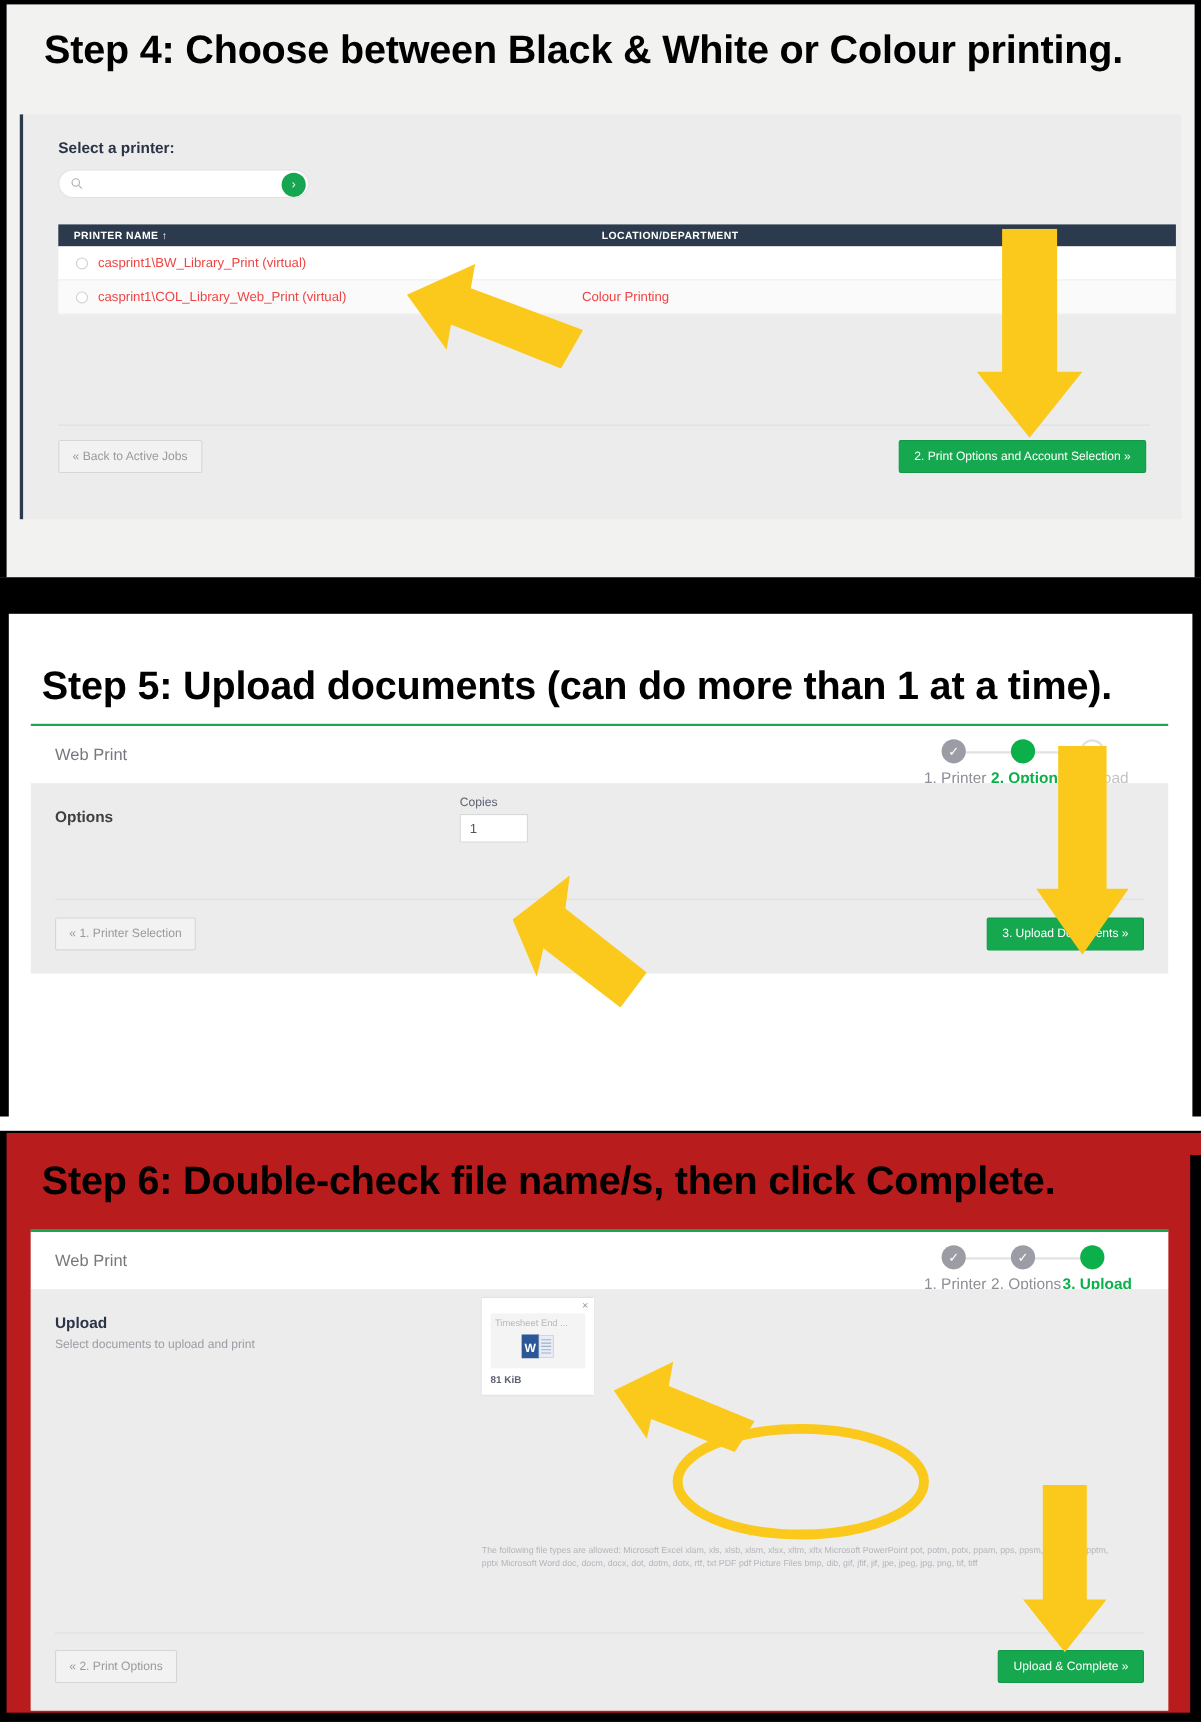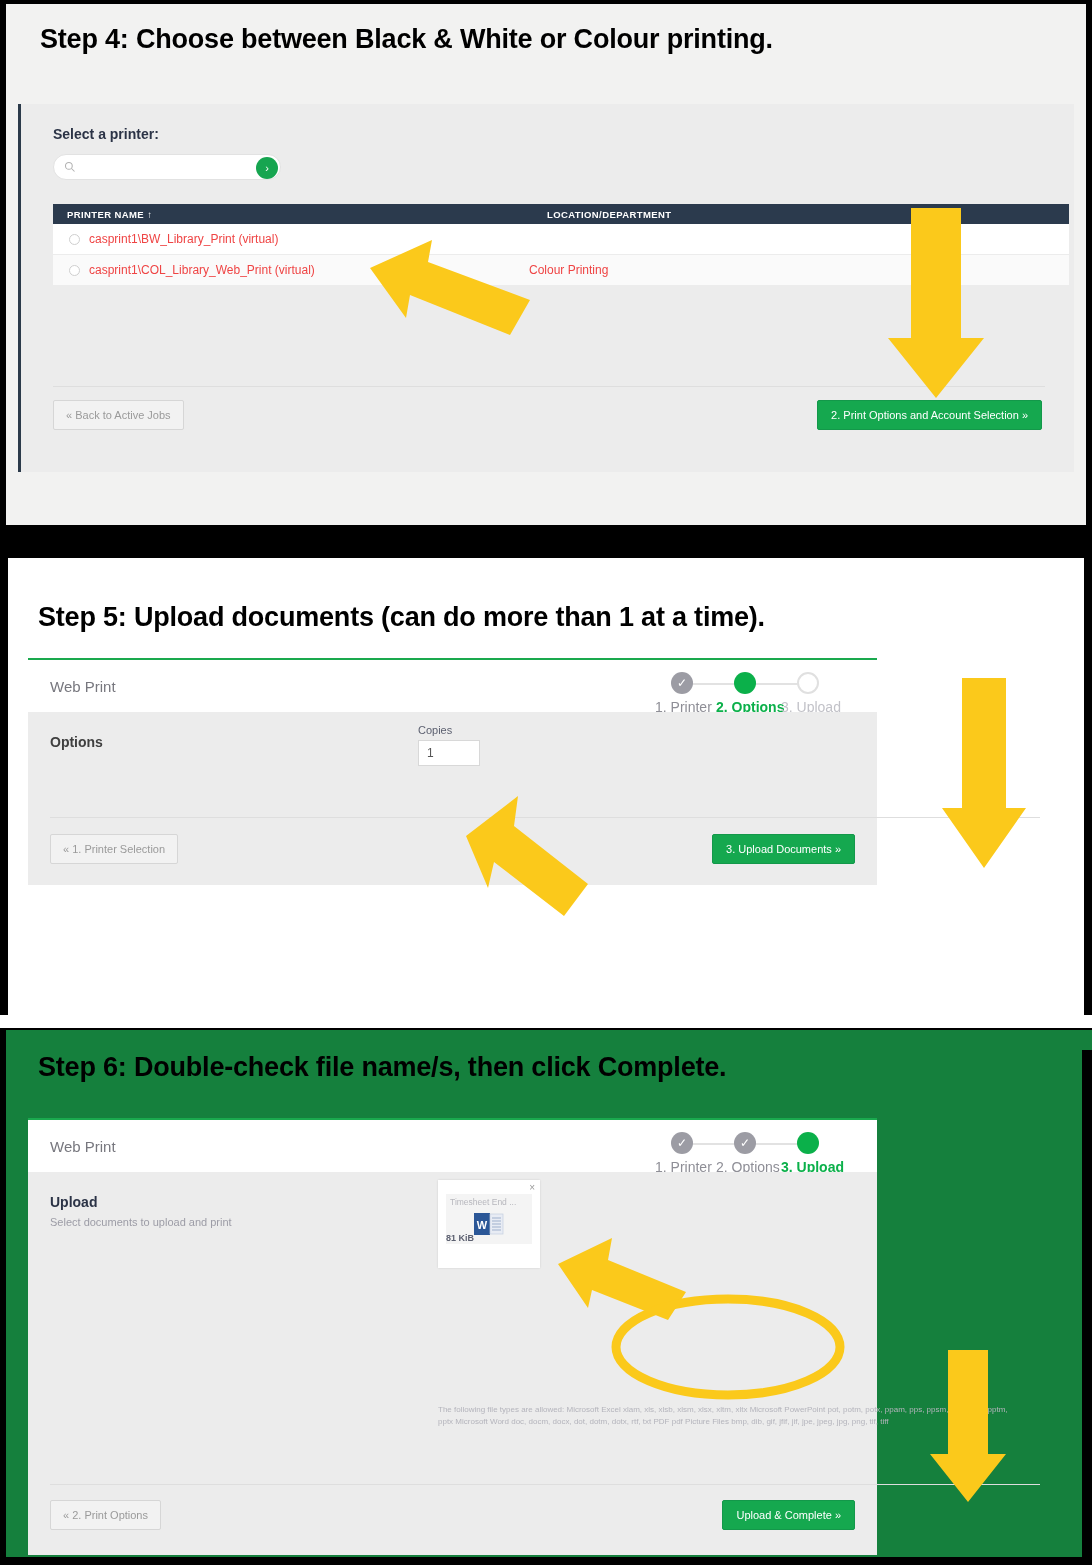--- a/index.html
+++ b/index.html
@@ -9,24 +9,24 @@
     font-family: "Liberation Sans", sans-serif;
     overflow: hidden;
   }
   .page { position: relative; width: 1092px; height: 1565px; background:#000; }
 
   
   .section { position: absolute; left: 0; width: 1092px; background: #f2f2f1; }
 
   #sec4 { top: 0;    height: 525px; }
   #sec5 { top: 545px; height: 470px; background:#fff;margin-top:13px; }
-  #sec6 { top: 1030px; height: 535px; background:#15803d; }
+  #sec6 { top: 1030px; height: 535px; background:#b91c1c; }
 
   .step-title {
-    font-size: 27px; font-weight: bold; color: #000;
+    font-size: 36px; font-weight: bold; color: #000;
     letter-spacing: -0.2px;
     font-family: "Liberation Sans", sans-serif;
     text-align: right;
   }
 
   
   #sec4 .title { position:absolute; left:40px; top:24px; }
   .panel4 {
     position: absolute; left: 18px; top: 104px;
     width: 1056px; height: 368px;
@@ -97,21 +97,21 @@
   .btn-green {
     background:#15a84f; border:1px solid #13984a; color:#fff;
     padding:8px 13px; font-weight:500;
   }
   #sec4 .btn-back { position:absolute; left:32px; top:296px; }
   #sec4 .btn-next { position:absolute; right:32px; top:296px;margin-left:30px; }
 
   
   #sec5 .title { position:absolute; left:38px; top:44px; }
   .wp-card {
-    position:absolute; left:28px; width:849px;
+    position:absolute; left:28px; width:1034px;
     background:#fff; border-top:2px solid #1aa94e;
   }
   #sec5 .wp-card { top:100px; height:225px; }
   .wp-header {
     position:relative; height:52px; background:#fff;
   }
   .wp-title {
     position:absolute; left:22px; top:18px;
     font-size:15px; color:#77777e; font-weight:normal;
   }
@@ -180,21 +180,21 @@
     background:#f4f4f4;
   }
   .file-name {
     position:absolute; left:4px; top:3px; font-size:8.5px; color:#b7b7bd;
     white-space:nowrap; overflow:hidden; width:78px;
   }
   .word-icon {
     position:absolute; left:28px; top:19px; width:30px; height:22px;
   }
   .file-size {
-    position:absolute; left:8px; top:53px; font-size:9px;
+    position:absolute; left:8px; top:69px; font-size:9px;
     color:#5c6070; font-weight:bold;
   }
 
   .dropzone {
     position:absolute; left:410px; top:100px;
     width:582px; height:126px;
     border:1px dashed #c3c3c3; background:#fff;
   }
   .dz-inner { position:absolute; left:0; right:0; top:24px; text-align:center; }
   .dz-fileicon { display:inline-block; width:18px; height:22px; }

